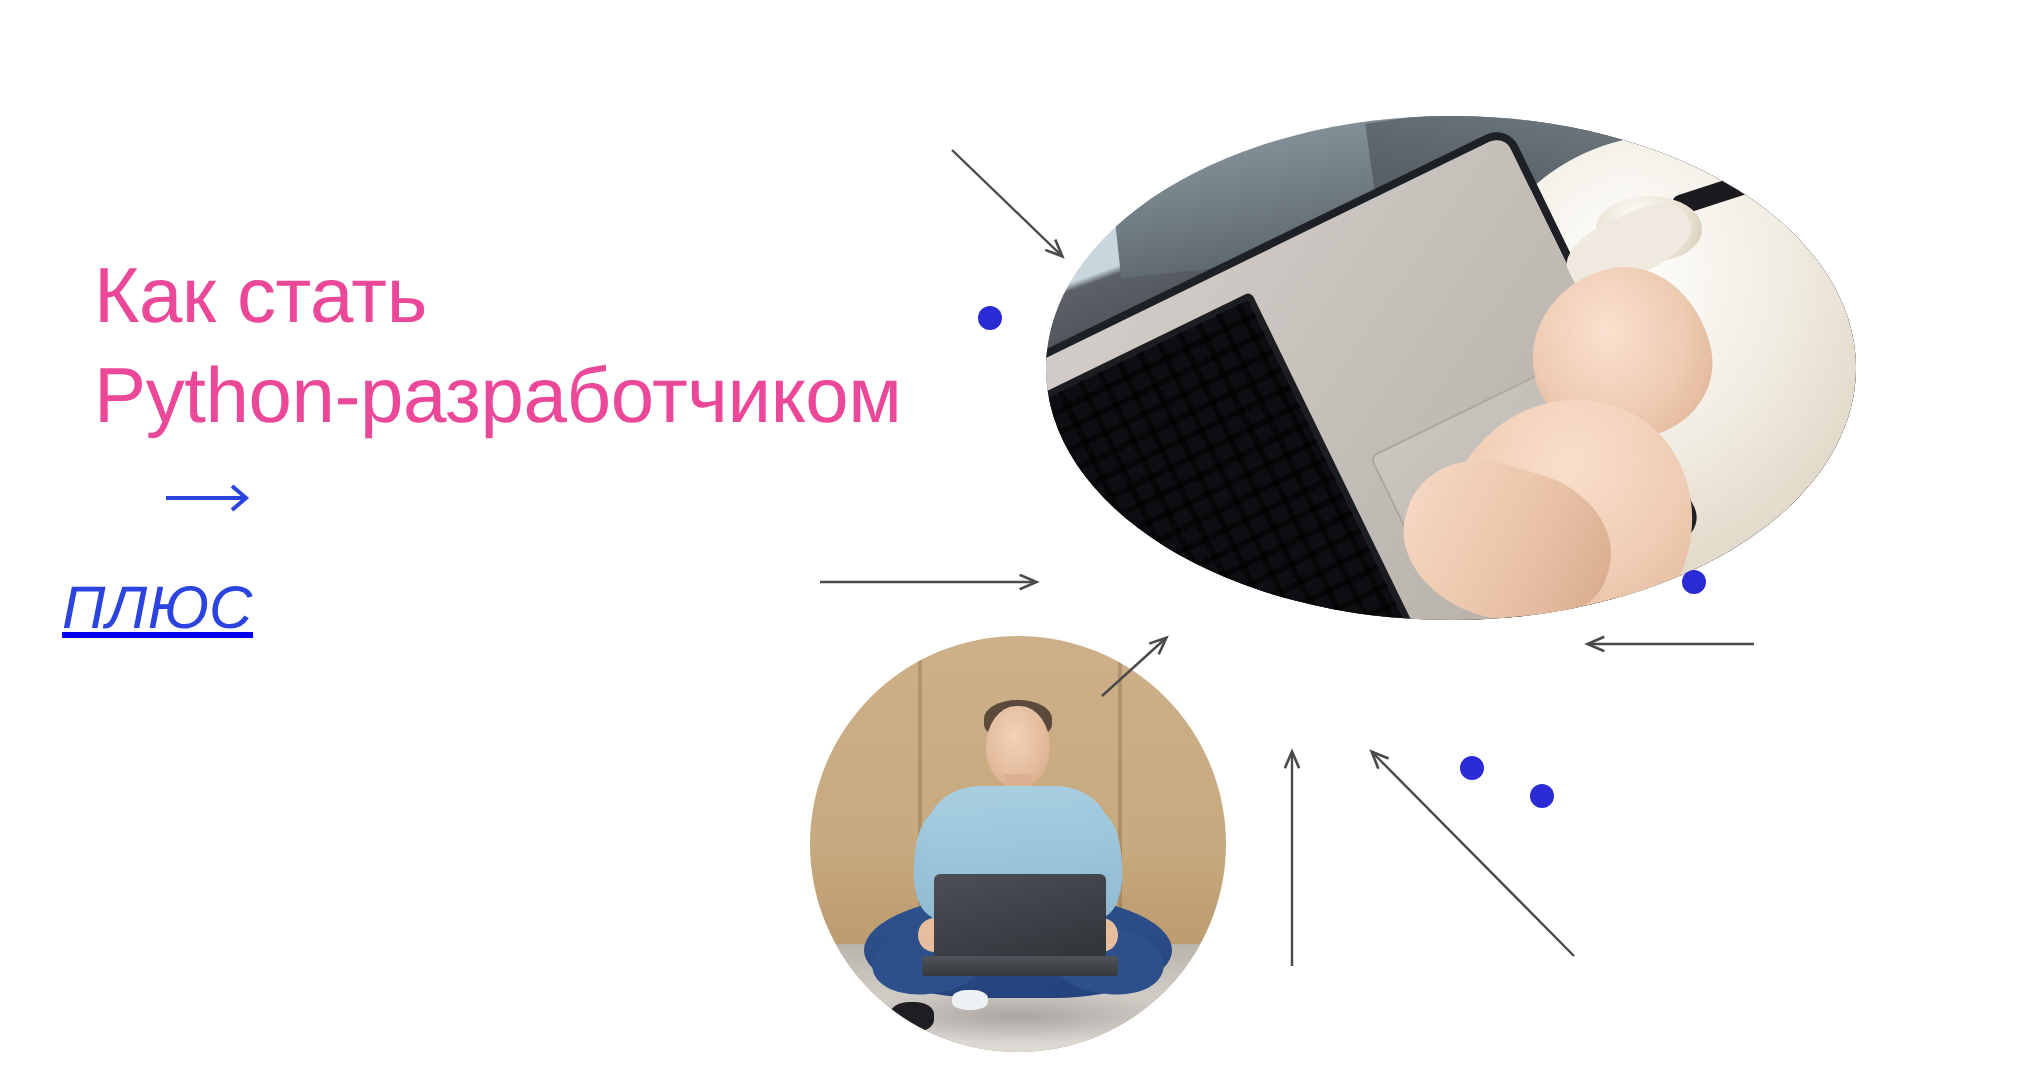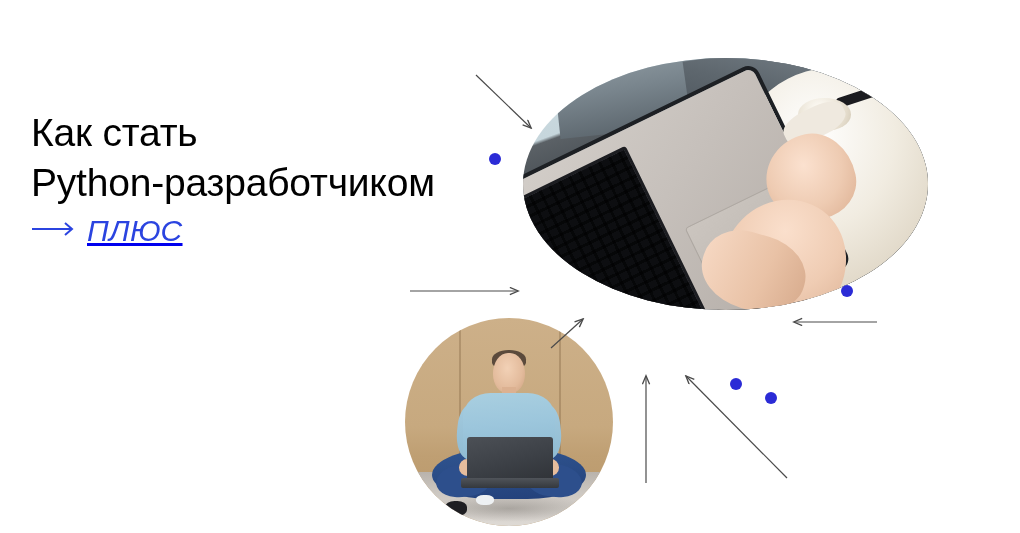--- a/index.html
+++ b/index.html
@@ -23,32 +23,33 @@
   .hero-text {
     position: absolute;
     left: 31px;
     top: 108px;
     width: 470px;
   }
   .hero-title {
     font-size: 39px;
     line-height: 50px;
     font-weight: 400;
-    color: #000000;
+    color: #ec4899;
     letter-spacing: -0.2px;
     white-space: pre-line;
-    margin: 0;
+    margin: 16px;
   }
   .hero-link-row {
     margin-top: 6px;
     display: flex;
-    align-items: center;
-    gap: 11px;
+    align-items: flex-end;
+    gap: 25px;
     width: max-content;
     cursor: pointer;
+    flex-direction: column;
   }
   .hero-link-arrow {
     display: block;
     flex: none;
   }
   .hero-link-text {
     font-size: 30px;
     line-height: 34px;
     font-style: italic;
     font-weight: 400;

